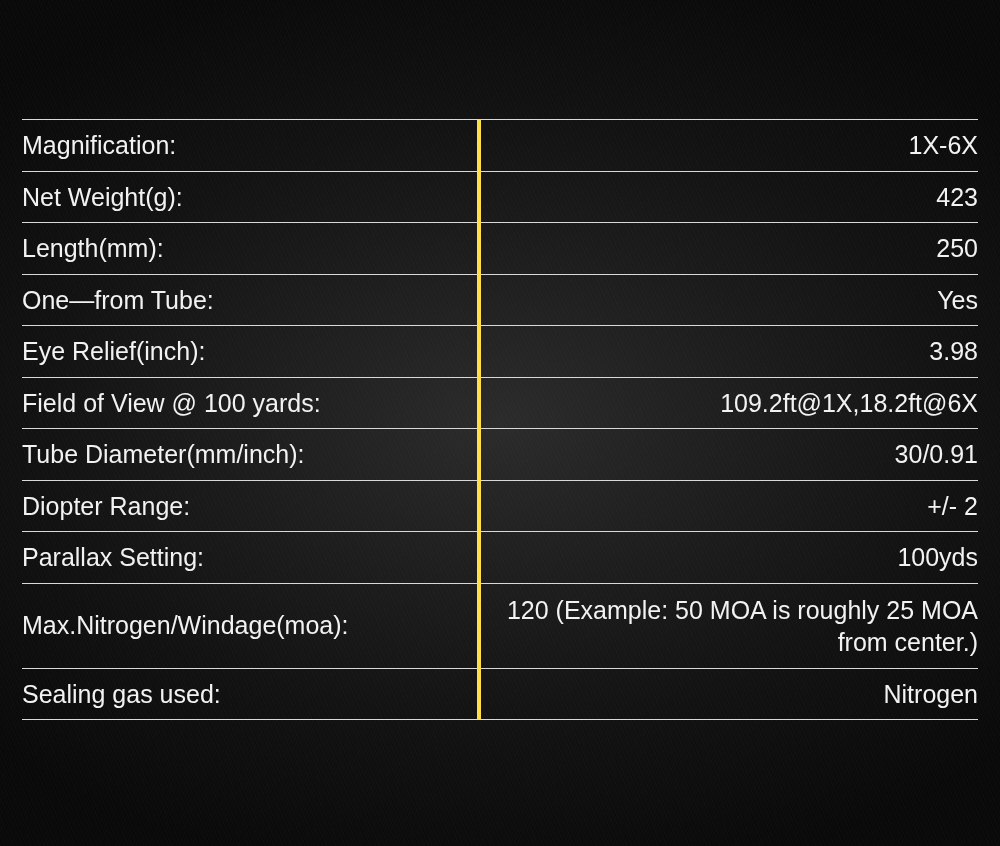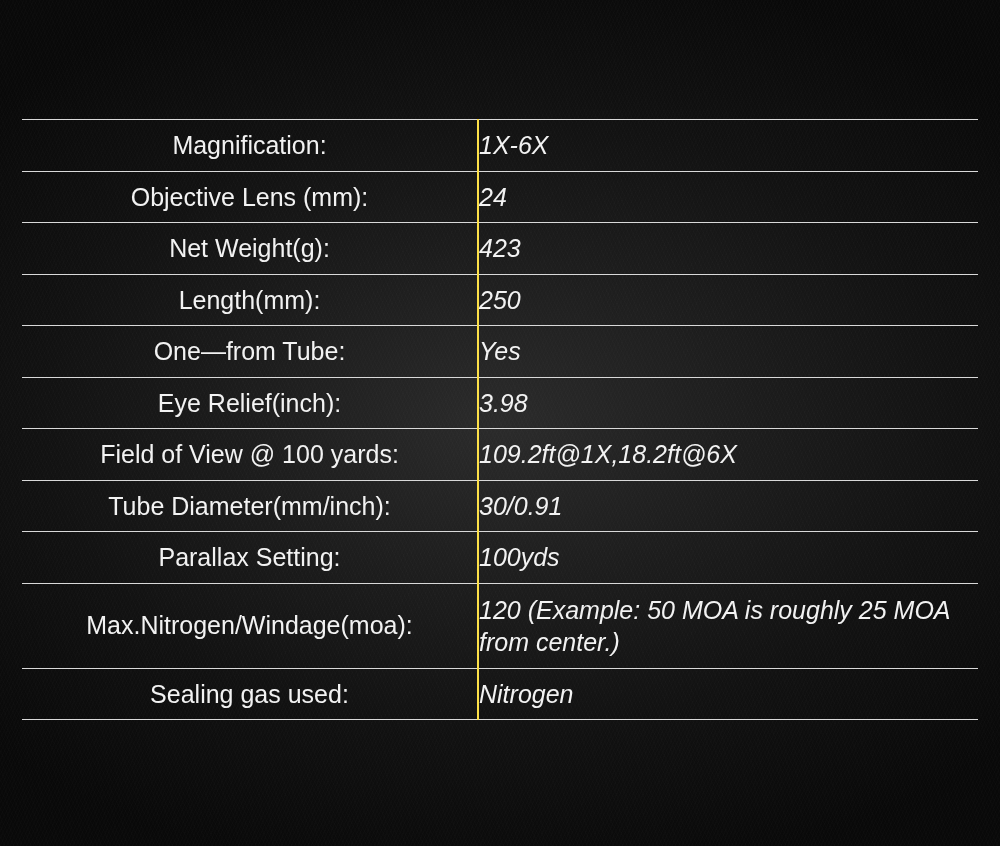--- a/index.html
+++ b/index.html
@@ -52,49 +52,44 @@
     color: #f2f2f2;
     font-size: 25px;
     line-height: 1.22;
     padding: 10px 0 10px 0;
     vertical-align: middle;
     font-weight: 400;
   }
 
   td.label {
     width: 455px;
-    text-align: center;
+    text-align: left;
     padding-right: 14px;
-    border-right: 2px solid #fde047;
+    border-right: 4px solid #fde047;
     white-space: nowrap;
   }
 
   td.value {
-    text-align: left;
+    text-align: right;
     padding-left: 16px;
-    font-style: italic;
   }
 
   td.value.multiline {
     line-height: 1.28;
   }
 </style>
 </head>
 <body>
 
 <div class="spec-wrap">
   <table class="spec-table">
     <tbody>
       <tr>
         <td class="label">Magnification:</td>
         <td class="value">1X-6X</td>
-      </tr>
-      <tr>
-        <td class="label">Objective Lens (mm):</td>
-        <td class="value">24</td>
       </tr>
       <tr>
         <td class="label">Net Weight(g):</td>
         <td class="value">423</td>
       </tr>
       <tr>
         <td class="label">Length(mm):</td>
         <td class="value">250</td>
       </tr>
       <tr>
@@ -107,20 +102,24 @@
       </tr>
       <tr>
         <td class="label">Field of View @ 100 yards:</td>
         <td class="value">109.2ft@1X,18.2ft@6X</td>
       </tr>
       <tr>
         <td class="label">Tube Diameter(mm/inch):</td>
         <td class="value">30/0.91</td>
       </tr>
       <tr>
+        <td class="label">Diopter Range:</td>
+        <td class="value">+/- 2</td>
+      </tr>
+      <tr>
         <td class="label">Parallax Setting:</td>
         <td class="value">100yds</td>
       </tr>
       <tr>
         <td class="label">Max.Nitrogen/Windage(moa):</td>
         <td class="value multiline">120 (Example: 50 MOA is roughly 25 MOA from center.)</td>
       </tr>
       <tr>
         <td class="label">Sealing gas used:</td>
         <td class="value">Nitrogen</td>

